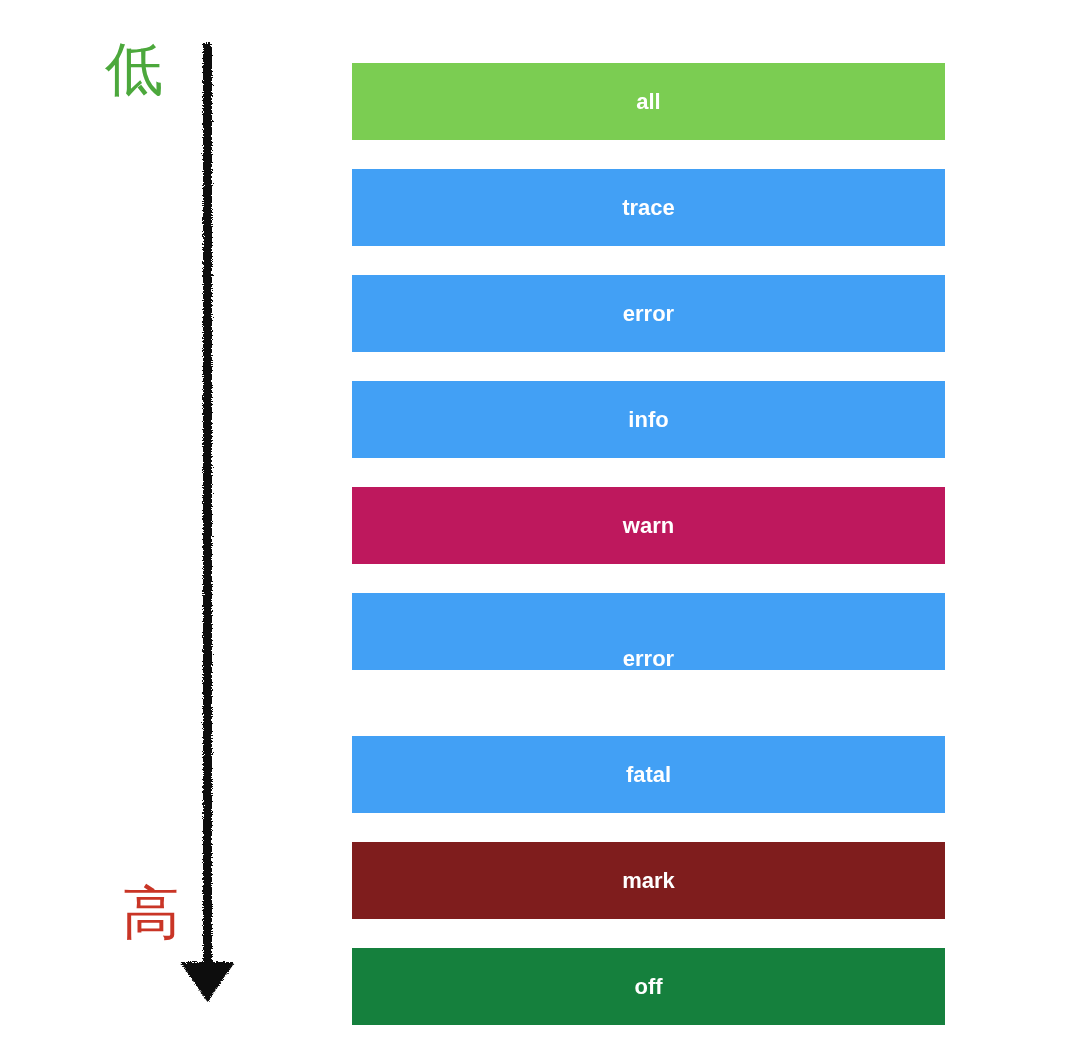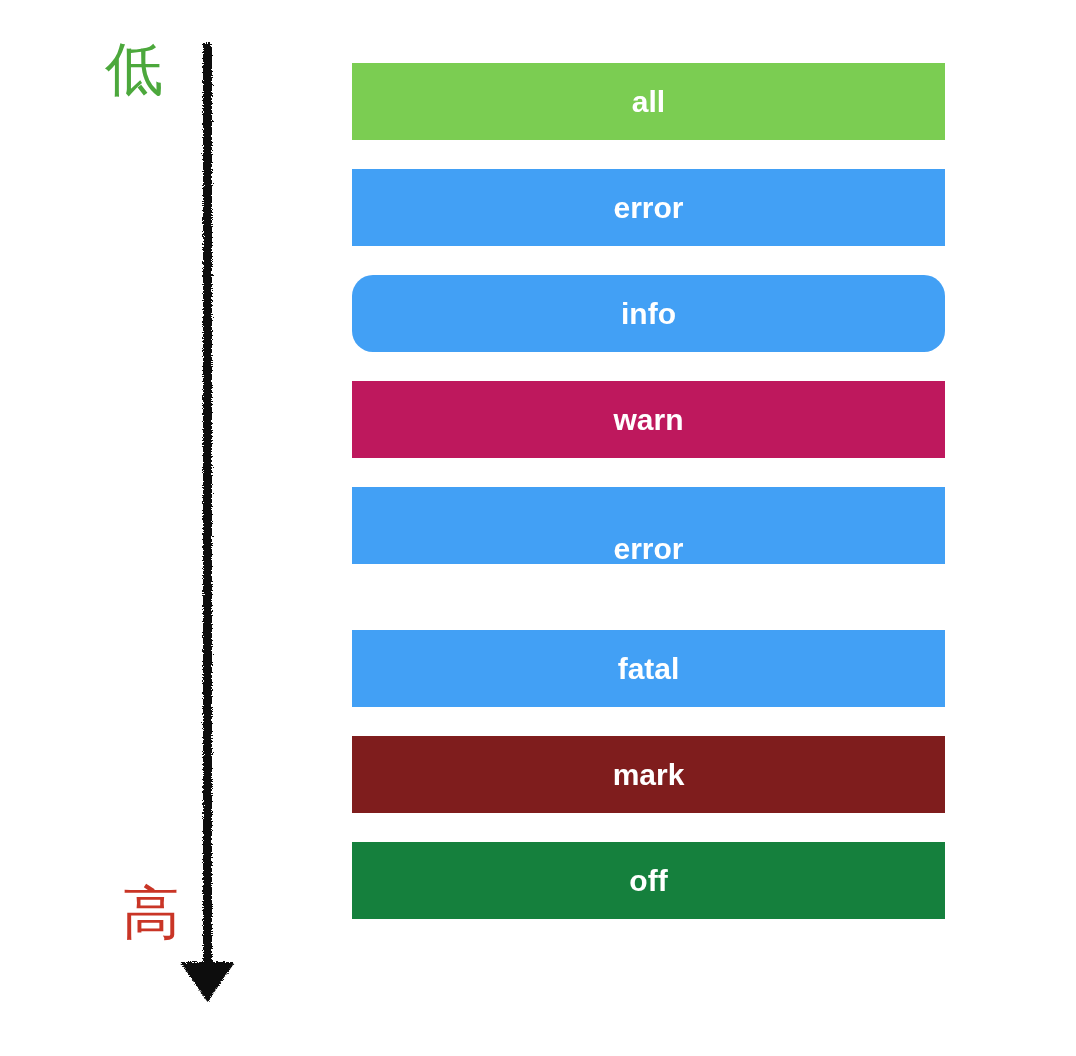--- a/index.html
+++ b/index.html
@@ -75,21 +75,21 @@
   .level-bar {
     height: 77px;
     display: flex;
     align-items: center;
     justify-content: center;
     box-sizing: border-box;
   }
 
   .level-bar-label {
     color: #ffffff;
-    font-size: 30px;
+    font-size: 22px;
     font-weight: bold;
     letter-spacing: 0px;
     line-height: 1;
     user-select: none;
   }
 </style>
 </head>
 <body>
 
 <div id="canvas" style="background: rgb(255, 255, 255);">
@@ -115,26 +115,29 @@
 
     <div class="axis-label axis-label-high" style="color: rgb(201, 53, 38);">高</div>
   </div>
 
   <div class="levels">
 
     <div class="level-bar" style="background-color: rgb(123, 205, 82);">
       <span class="level-bar-label">all</span>
     </div>
 
+    <div class="level-bar" style="background-color: rgb(66, 160, 245);">
+      <span class="level-bar-label">trace</span>
+    </div>
 
     <div class="level-bar" style="background-color: rgb(66, 160, 245);">
       <span class="level-bar-label">error</span>
     </div>
 
-    <div class="level-bar" style="background-color: rgb(66, 160, 245); border-radius: 21px;">
+    <div class="level-bar" style="background-color: rgb(66, 160, 245);">
       <span class="level-bar-label">info</span>
     </div>
 
     <div class="level-bar" style="background-color: #be185d;">
       <span class="level-bar-label">warn</span>
     </div>
 
     <div class="level-bar" style="background-color: rgb(66, 160, 245); align-items: flex-end;">
       <span class="level-bar-label">error</span>
     </div>

